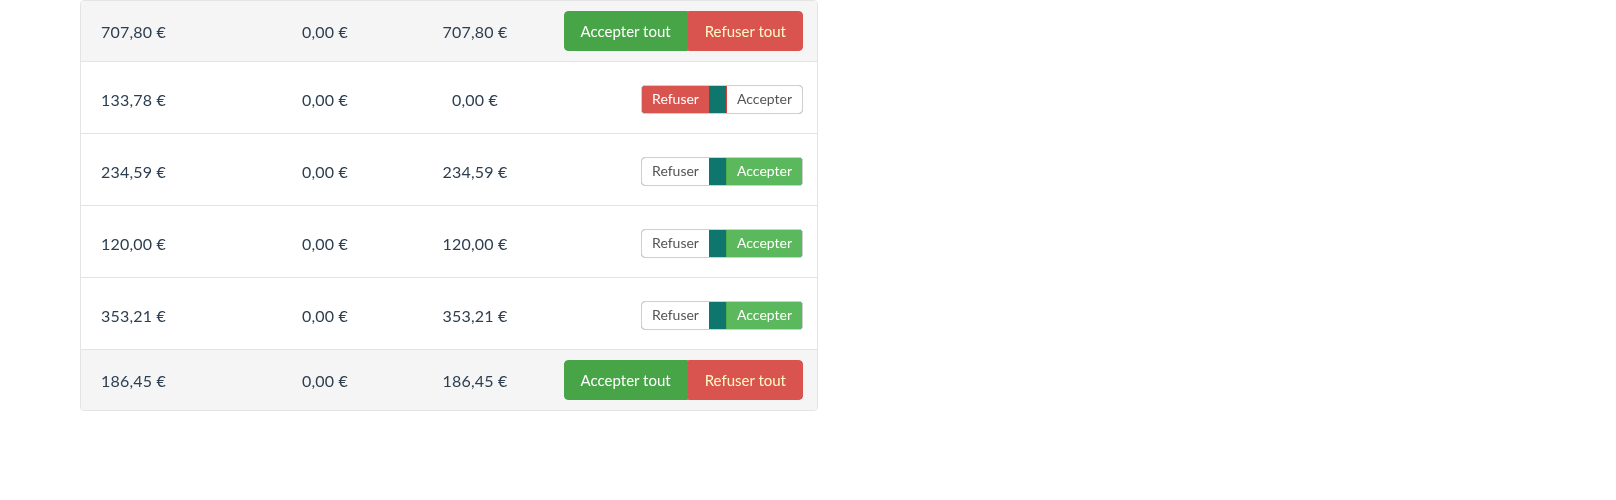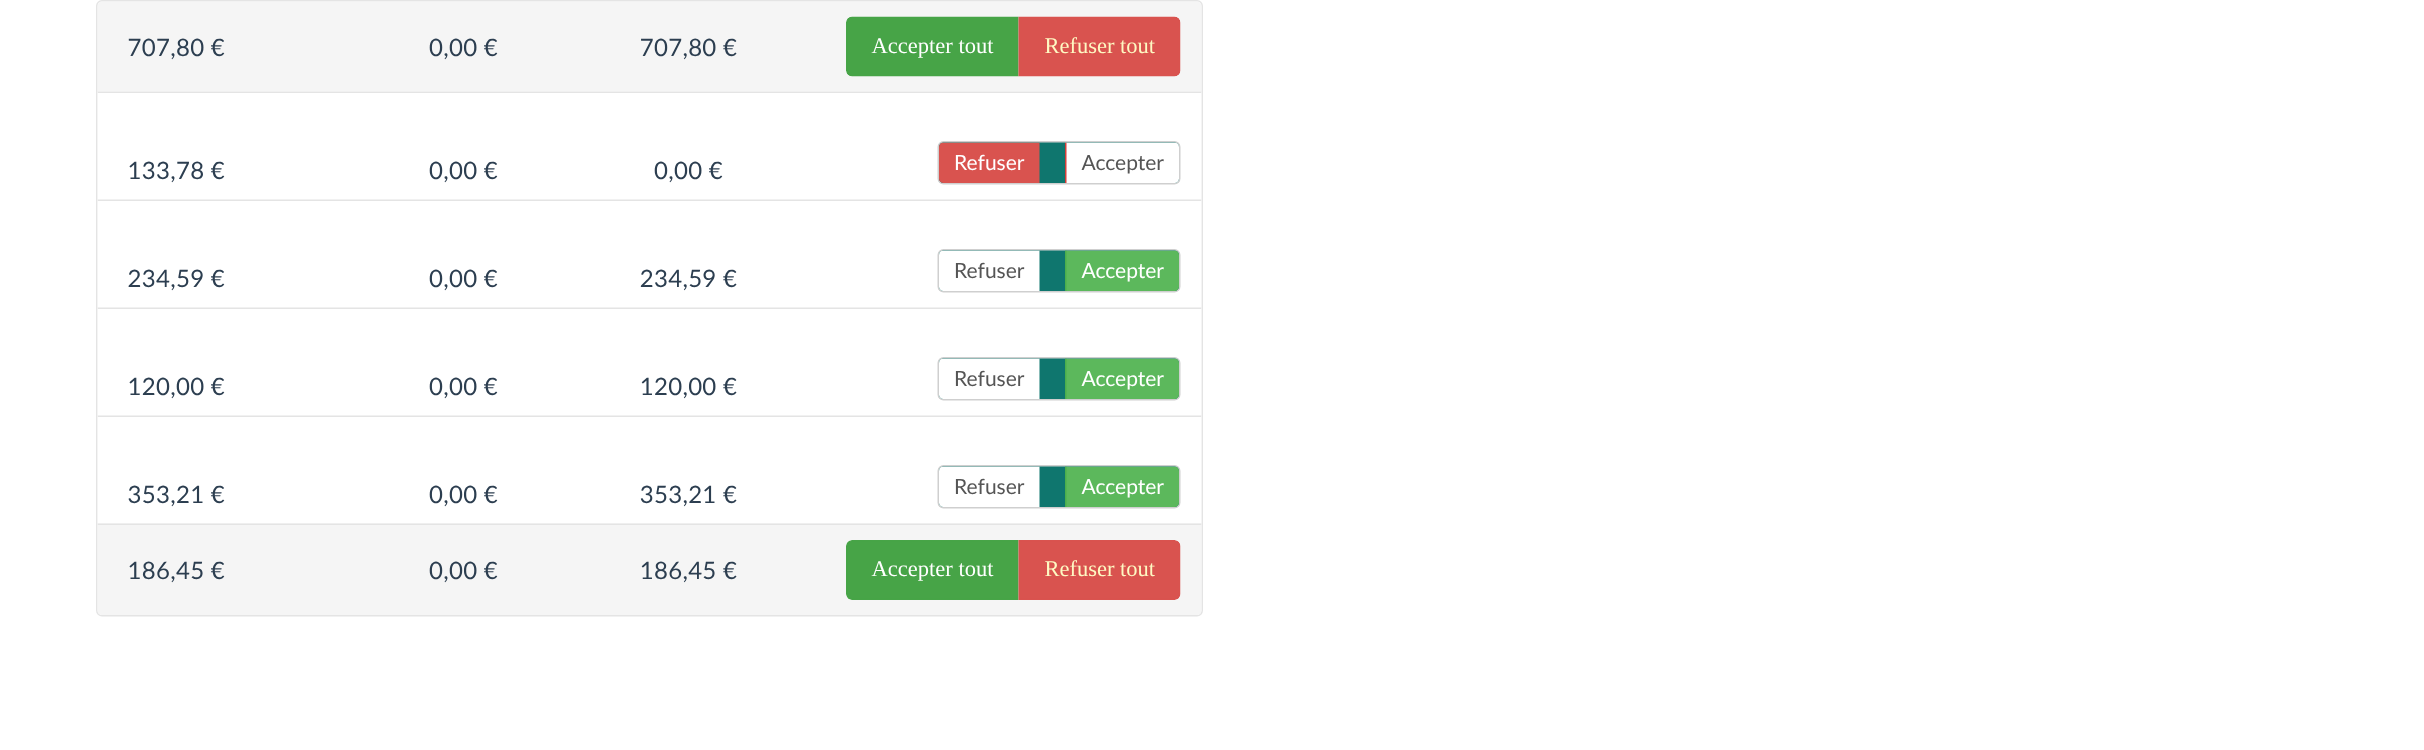--- a/index.html
+++ b/index.html
@@ -6,21 +6,21 @@
   html, body {
     margin: 0; padding: 0;
     font-family: "Lato", "Helvetica Neue", Helvetica, Arial, sans-serif;
     font-size: 15px;
     color: #2c3e50;
     background: #ffffff;
   }
   .page {
     width: 1616px;
     height: 500px;
-    padding-left: 64px;
+    padding-left: 80px;
     padding-top: 0;
   }
   .panel {
     width: 738px;
     border: 1px solid #e4e4e4;
     border-radius: 4px;
     overflow: hidden;
   }
   .row {
     display: flex;
@@ -34,21 +34,21 @@
     background: #f5f5f5;
     min-height: 60px;
   }
   .row.header {
     background: #ffffff;
     min-height: 44px;
   }
   .row.data {
     background: #ffffff;
     min-height: 72px;
-    align-items: flex-end;
+    align-items: center;
     padding-top: 14px;
   }
   .col {
     flex: 0 0 auto;
   }
   .col1 { width: 155px; text-align: left;   padding-left: 6px; }
   .col2 { width: 150px; text-align: center; }
   .col3 { width: 150px; text-align: center; }
   .col4 { flex: 1 1 auto; text-align: right; display:flex; justify-content:flex-end; }
 
@@ -70,21 +70,21 @@
   }
 
   
   .btn.green-lg { background:#47a447; color:#fff; border-color:#47a447; }
   .btn.red-lg   { background:#d9534f; color:#fef9c3; border-color:#d9534f; }
   .btn.green-sm { background:#5cb85c; color:#fff; }
   .btn.red-sm   { background:#d9534f; color:#fff; }
   .btn.white-sm { background:#ffffff; color:#555; }
 
   .group-lg { display:inline-flex; border-radius:4px; overflow:hidden; }
-  .group-lg .btn { border-radius:0;font-family:Liberation Serif, serif; }
+  .group-lg .btn { border-radius:0; }
   .group-lg .btn:first-child { border-top-left-radius:4px; border-bottom-left-radius:4px; }
   .group-lg .btn:last-child  { border-top-right-radius:4px; border-bottom-right-radius:4px; }
 
   .group-sm { display:inline-flex; border:1px solid #cfcfcf; border-radius:4px; overflow:hidden; background:#0f766e; }
   .group-sm .btn { border:none; border-radius:0; padding:5px 10px; font-size:14px; }
   .group-sm .btn + .btn { border-left:1px solid #cfcfcf;margin-left:17px; }
   .group-sm .btn.green-sm { border-left-color:#4cae4c; }
   .group-sm .btn.red-sm + .btn { border-left-color:#d43f3a; }
 
   .row.data .col4 { align-items:flex-start; padding-top:0; }

